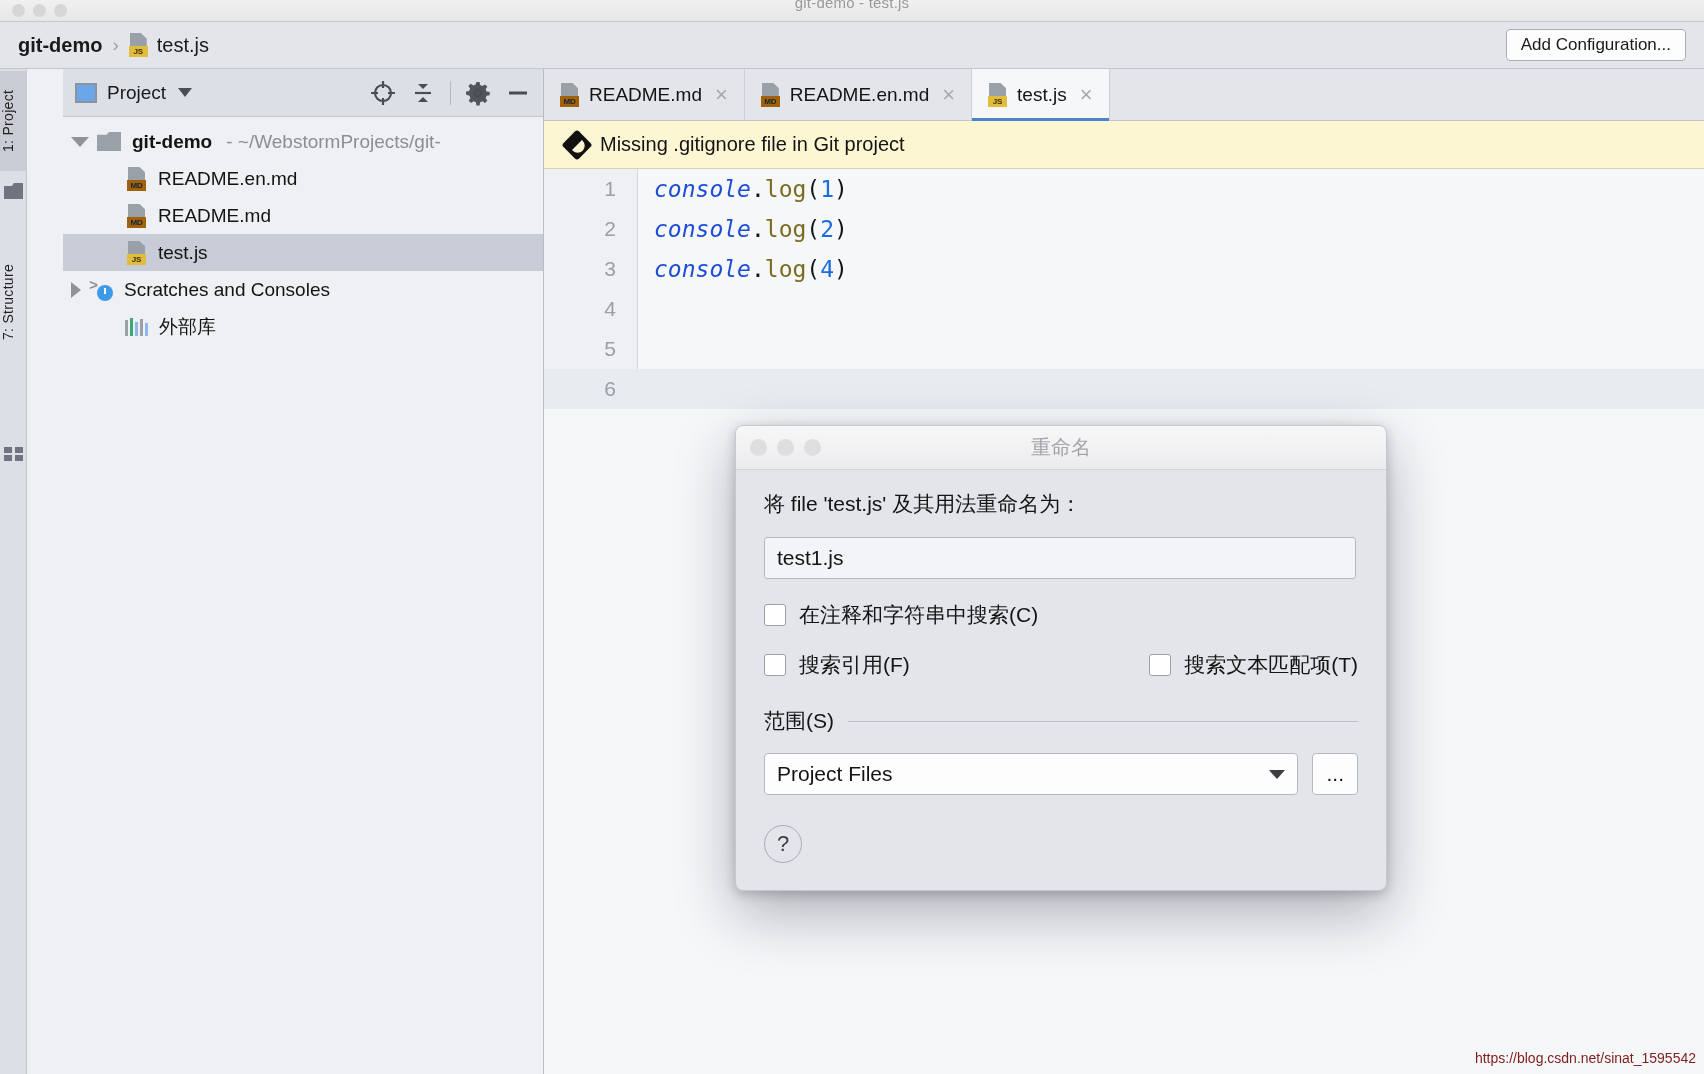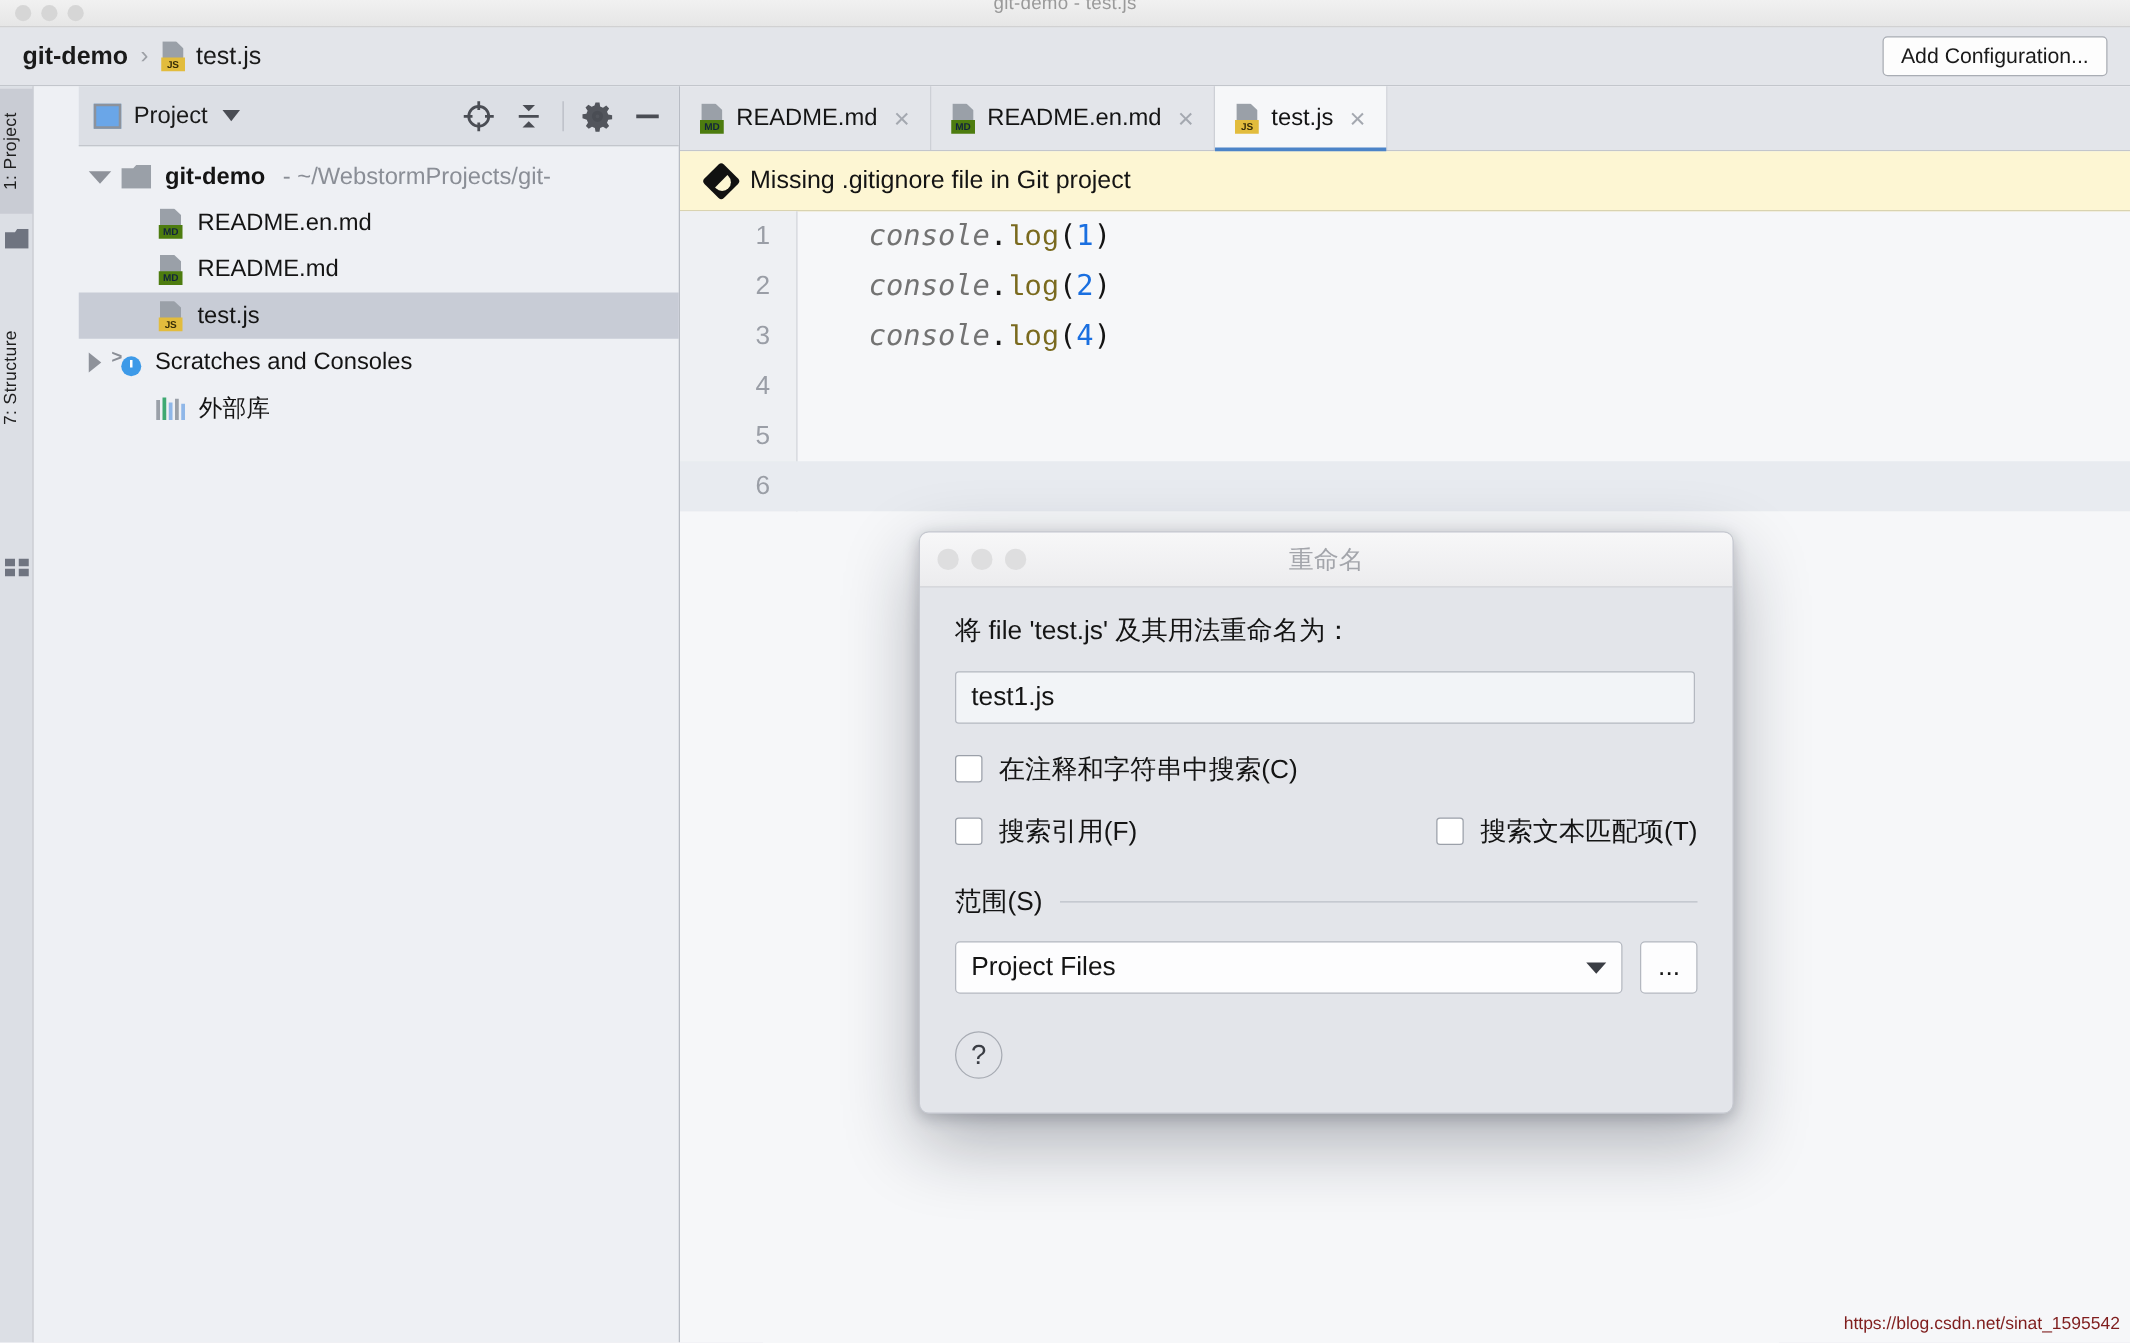--- a/index.html
+++ b/index.html
@@ -43,21 +43,21 @@
     position: absolute; top: 0; left: 1px; width: 17px; height: 18px;
     background: #9aa0a8;
     clip-path: polygon(0 0, 65% 0, 100% 32%, 100% 100%, 0 100%);
   }
   .ficon .badge {
     position: absolute; bottom: 0; left: 0; padding: 0 2px; min-width: 19px;
     height: 11px; line-height: 11px; font-size: 8px; font-weight: bold;
     color: #30323a; text-align: center; letter-spacing: -.2px;
     font-family: "Liberation Sans", sans-serif;
   }
-  .ficon.md .badge { background: #4d7c0f; color: #12243c; margin-top: 28px; }
+  .ficon.md .badge { background: #a16207; color: #12243c; margin-top: 28px; }
   .ficon.js .badge { background: #e2bc3d; color: #3a2f08; text-align: center; }
 
   .addconf {
     margin-left: auto; height: 32px; padding: 0 14px;
     background: #fdfdfd; border: 1px solid #a9adb4; border-radius: 4px;
     font-size: 17px; color: #1a1a1a; display: flex; align-items: center;
   }
 
   
   .toolstrip {
@@ -193,22 +193,22 @@
   .line {
     height: 40px; display: flex; align-items: center;
     font-family: "DejaVu Sans Mono", monospace; font-size: 23px;
   }
   .line.cur { background: #e8ebf0; }
   .ln {
     width: 94px; text-align: right; padding-right: 22px; color: #9a9ea6;
     font-size: 21px; font-family: "Liberation Sans", sans-serif;
   }
   .ctext { padding-left: 16px; white-space: pre; }
-  .tok-obj { color: #737373; font-style: italic; margin-left: 41px; }
-  .tok-fn { color: #7a6a1e; font-family: Liberation Mono, monospace; }
+  .tok-obj { color: #1d4ed8; font-style: italic; }
+  .tok-fn { color: #7a6a1e; }
   .tok-num { color: #1a6fe0; }
   .tok-p { color: #141414; }
 
   
   .dlg {
     position: absolute; left: 735px; top: 425px; width: 652px; height: 466px;
     background: #e3e5ea; border-radius: 8px;
     box-shadow: 0 22px 60px rgba(20,25,40,.32), 0 3px 12px rgba(20,25,40,.22);
     border: 1px solid #c5c8cf; overflow: hidden;
   }

